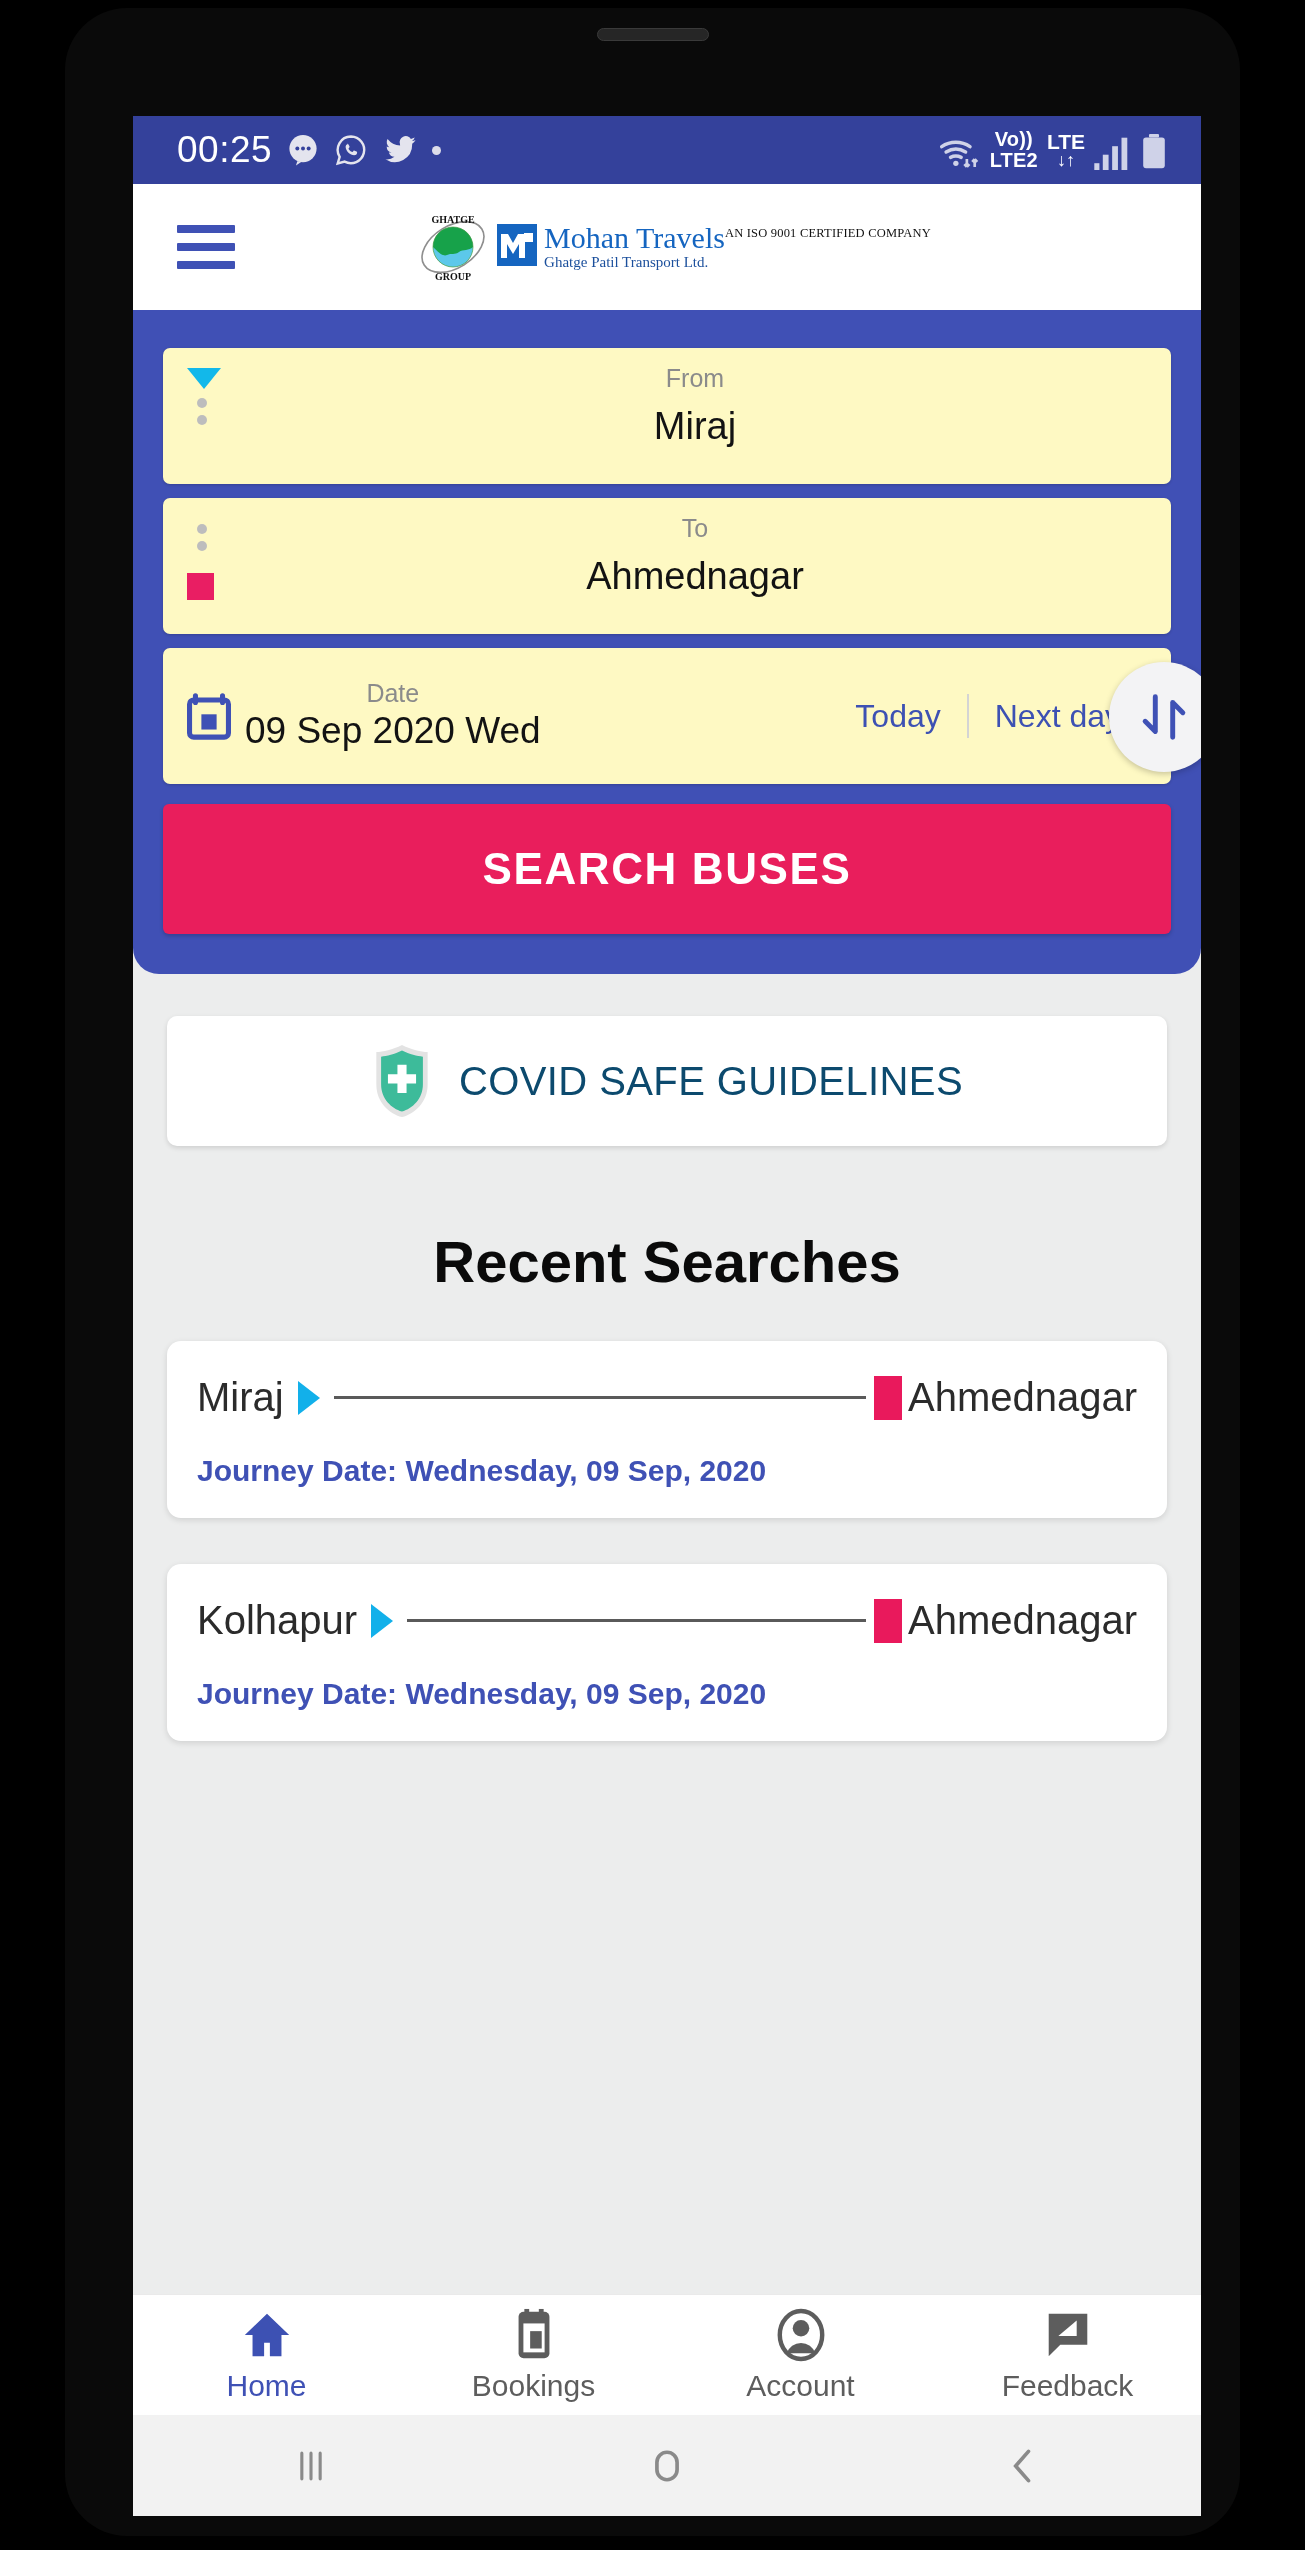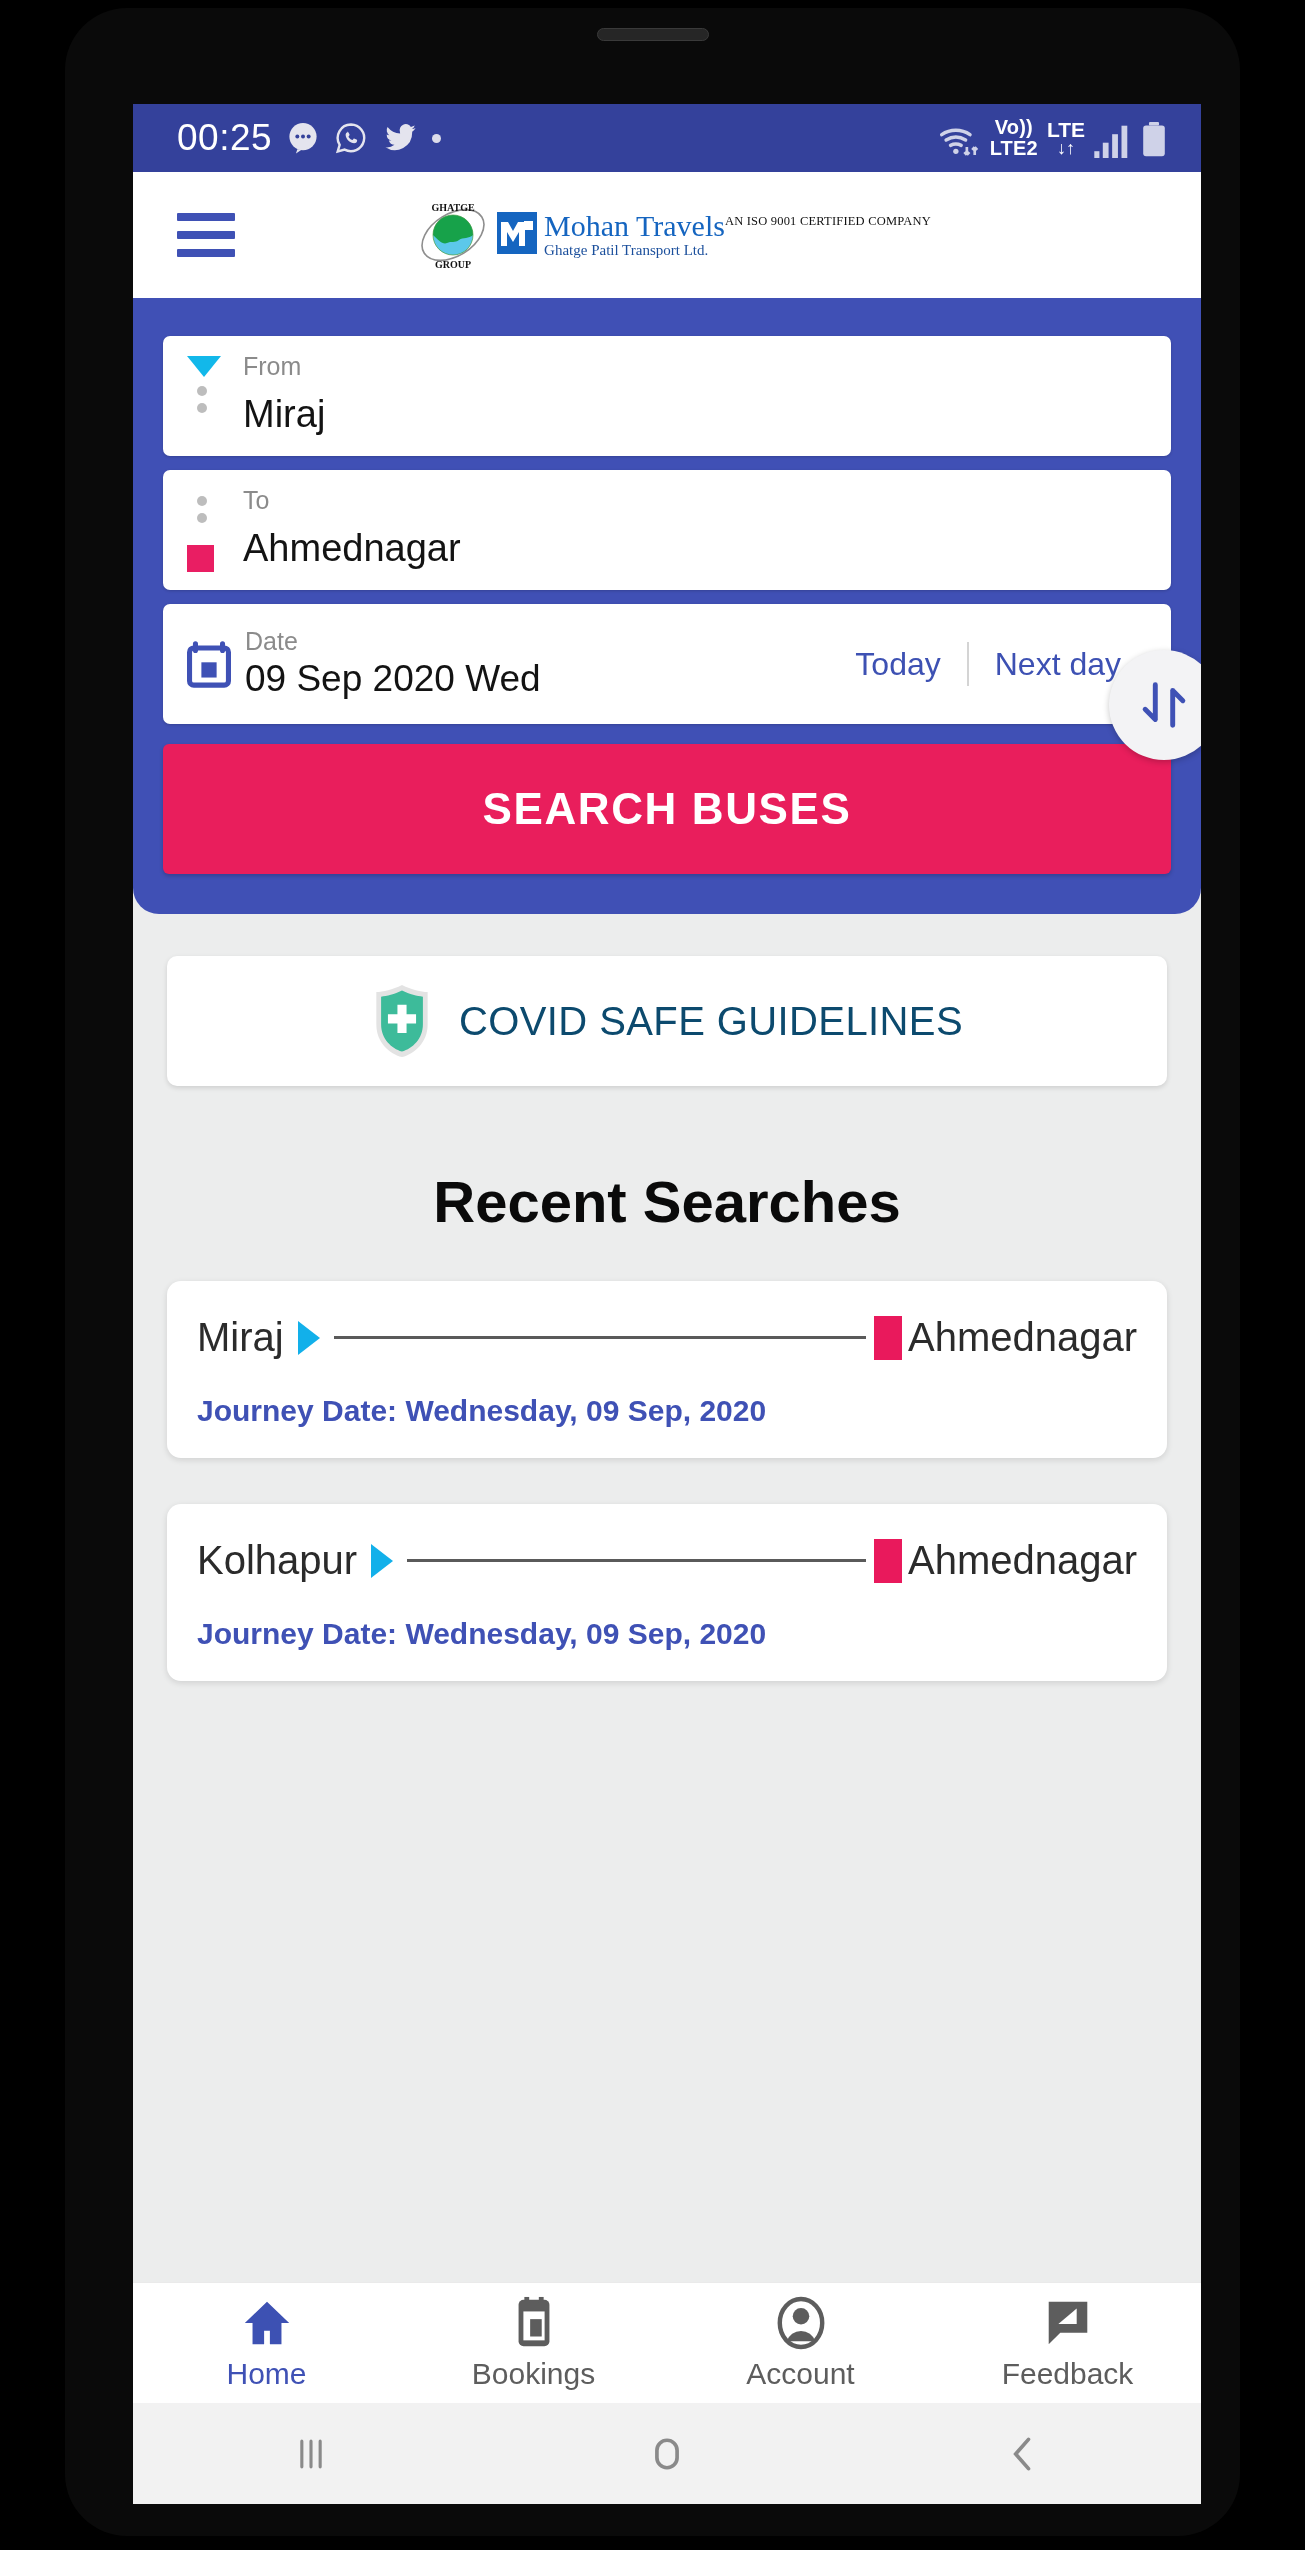--- a/index.html
+++ b/index.html
@@ -19,21 +19,21 @@
   }
   #notch-speaker {
     position:absolute; left:50%; top:20px; transform:translateX(-50%);
     width:112px; height:13px; border-radius:7px;
     background:#262626;
     border:1px solid #3a3a3a;
   }
 
   
   #screen {
-    position:absolute; left:68px; top:96px;
+    position:absolute; left:68px; top:108px;
     width:1068px; height:2400px;
     background:#eceded;
     overflow:hidden;
   }
 
   
   #statusbar {
     height:68px; background:#34419b;
     display:flex; align-items:center;
     padding:0 34px 0 44px;
@@ -87,24 +87,25 @@
   }
 
   
   #search-panel {
     background:#4050b5;
     padding:38px 30px 40px 30px;
     border-bottom-left-radius:26px; border-bottom-right-radius:26px;
     position:relative;
   }
   .field {
-    background:#ffffff; border-radius:7px;
-    height:120px; position:relative;
+    background:#fef9c3; border-radius:7px;
+    height:136px; position:relative;
     padding:18px 24px 0 24px;
     box-shadow:0 1px 3px rgba(0,0,0,0.18);
+    text-align:center;
   }
   .field + .field { margin-top:14px; }
   .field-label { font-size:25px; color:#8b8b8b; line-height:1; margin-left:56px; }
   .field-value { font-size:38px; color:#131313; line-height:1; margin-top:16px; margin-left:56px; }
   .field-icon { position:absolute; left:24px; }
   .tri-down {
     width:0; height:0; border-left:17px solid transparent;
     border-right:17px solid transparent; border-top:21px solid #12b8ea;
     top:20px;
   }

